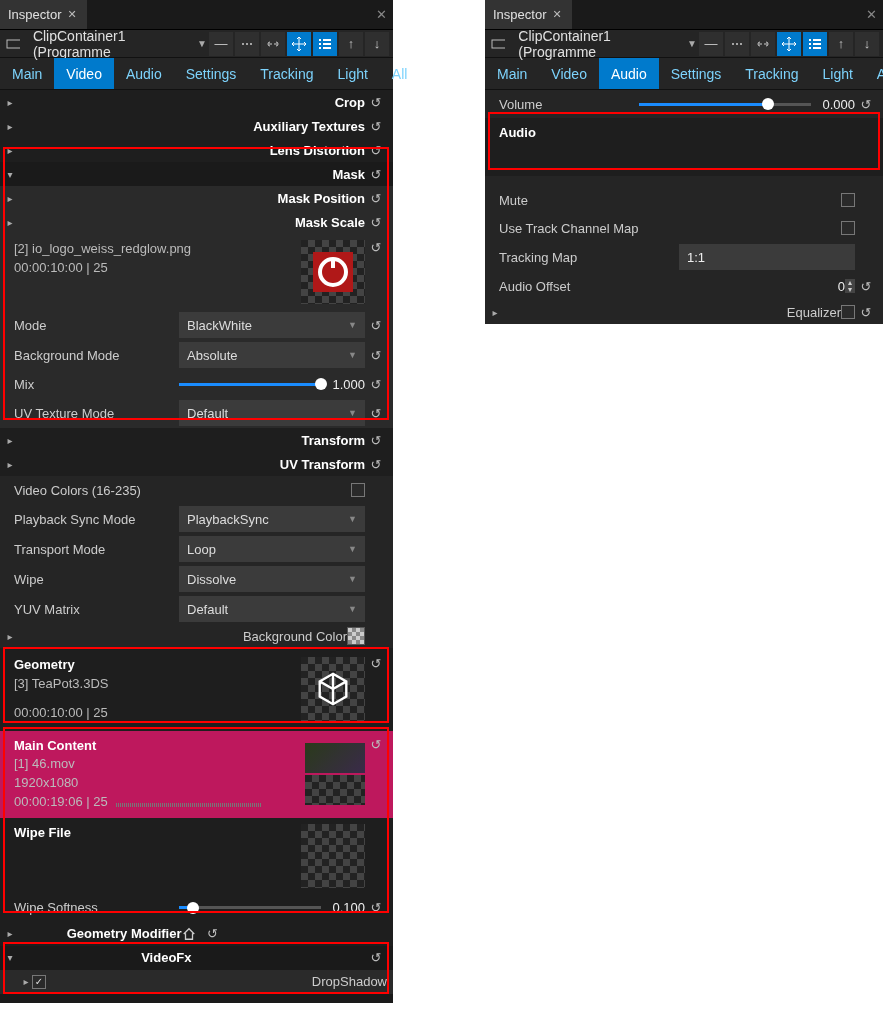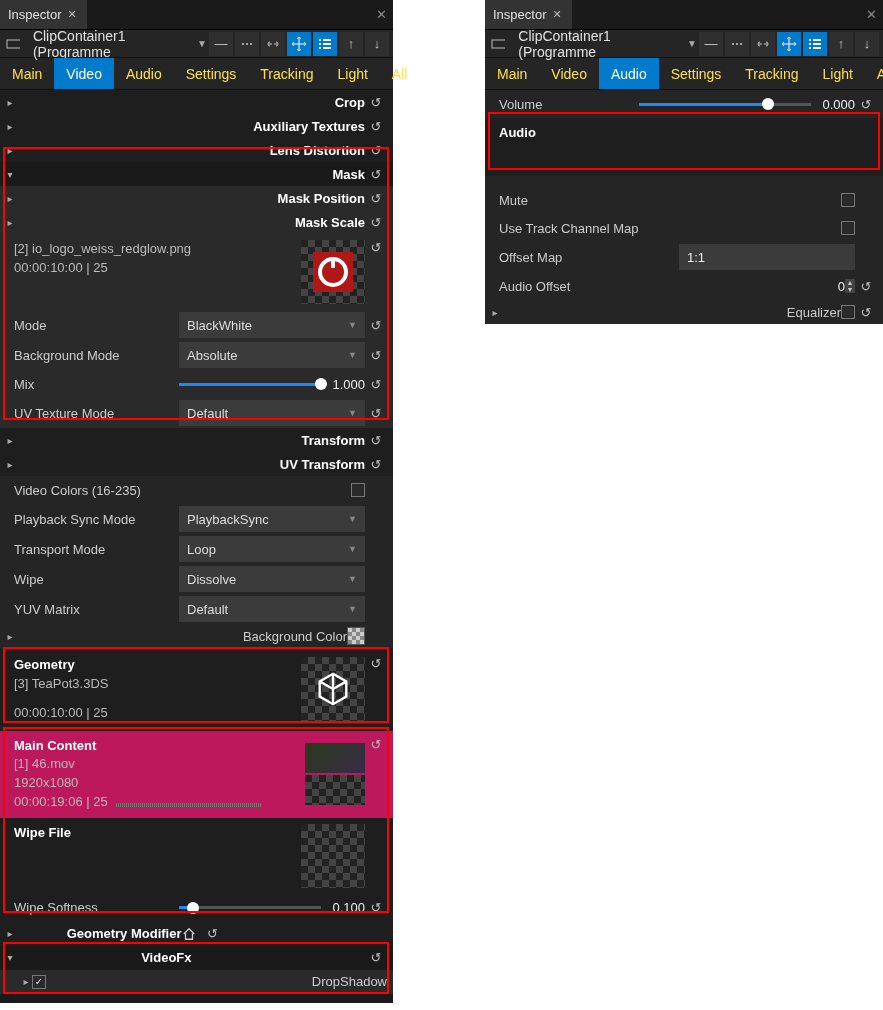--- a/index.html
+++ b/index.html
@@ -16,21 +16,21 @@
   .tabbar .gx { color: #888; font-size: 13px; padding: 0 6px; display:flex; align-items:center; cursor:pointer; }
 
   .toprow { background: #252525; height: 28px; display: flex; align-items: center; padding: 0 4px; gap: 2px; border-bottom: 1px solid #111; }
   .iconbtn { width: 24px; height: 24px; display: flex; align-items: center; justify-content: center; color: #ccc; cursor: pointer; }
   .iconbtn.blue { background: #007acc; color: #fff; }
   .iconbtn.dark { background: #2f2f2f; }
   .bcrumb { flex: 1; display: flex; align-items: center; gap: 13px; padding-left: 2px; font-size: 14px; color: #e0e0e0; }
   .bcrumb .chev { color: #aaa; font-size: 10px; }
 
   .navtabs { background: #252525; height: 32px; display: flex; align-items: stretch; border-bottom: 1px solid #111; }
-  .navtab { padding: 6px 12px; font-size: 14px; color: #fde047; display: flex; align-items: center; cursor: pointer; }
+  .navtab { padding: 6px 12px; font-size: 14px; color: #7dd3fc; display: flex; align-items: center; cursor: pointer; }
   .navtab.active { background: #007acc; color: #fff; }
 
   .body { background: #252525; overflow: hidden; }
 
   .row { display: flex; align-items: center; min-height: 24px; padding: 2px 6px 2px 4px; position: relative; }
   .row .arrow { width: 12px; font-size: 10px; color: #aaa; display:inline-flex; justify-content:center; }
   .row .lbl { flex: 1; padding-left: 2px; text-align: right; }
   .row .lbl.bold { font-weight: 600; color: #fff; }
   .row .reset { width: 22px; text-align: center; color: #bbb; cursor: pointer; }
   .exp { background: #1e1e1e; }
@@ -445,21 +445,21 @@
       <div class="plabel" style="flex:1;width:auto">Mute</div>
       <div class="chk"></div>
       <span class="reset" style="visibility:hidden">↺</span>
     </div>
     <div class="proprow">
       <div class="plabel" style="flex:1;width:auto">Use Track Channel Map</div>
       <div class="chk"></div>
       <span class="reset" style="visibility:hidden">↺</span>
     </div>
     <div class="proprow">
-      <div class="plabel" style="width:180px">Offset Map</div>
+      <div class="plabel" style="width:180px">Tracking Map</div>
       <div class="textval">
           <span>1:1</span>
         </div>
       <span class="reset" style="visibility:hidden">↺</span>
     </div>
     <div class="proprow">
       <div class="plabel" style="flex:1;width:auto">Audio Offset</div>
       <span class="numval">0</span>
       <div class="spin">
           <div>▴</div>

